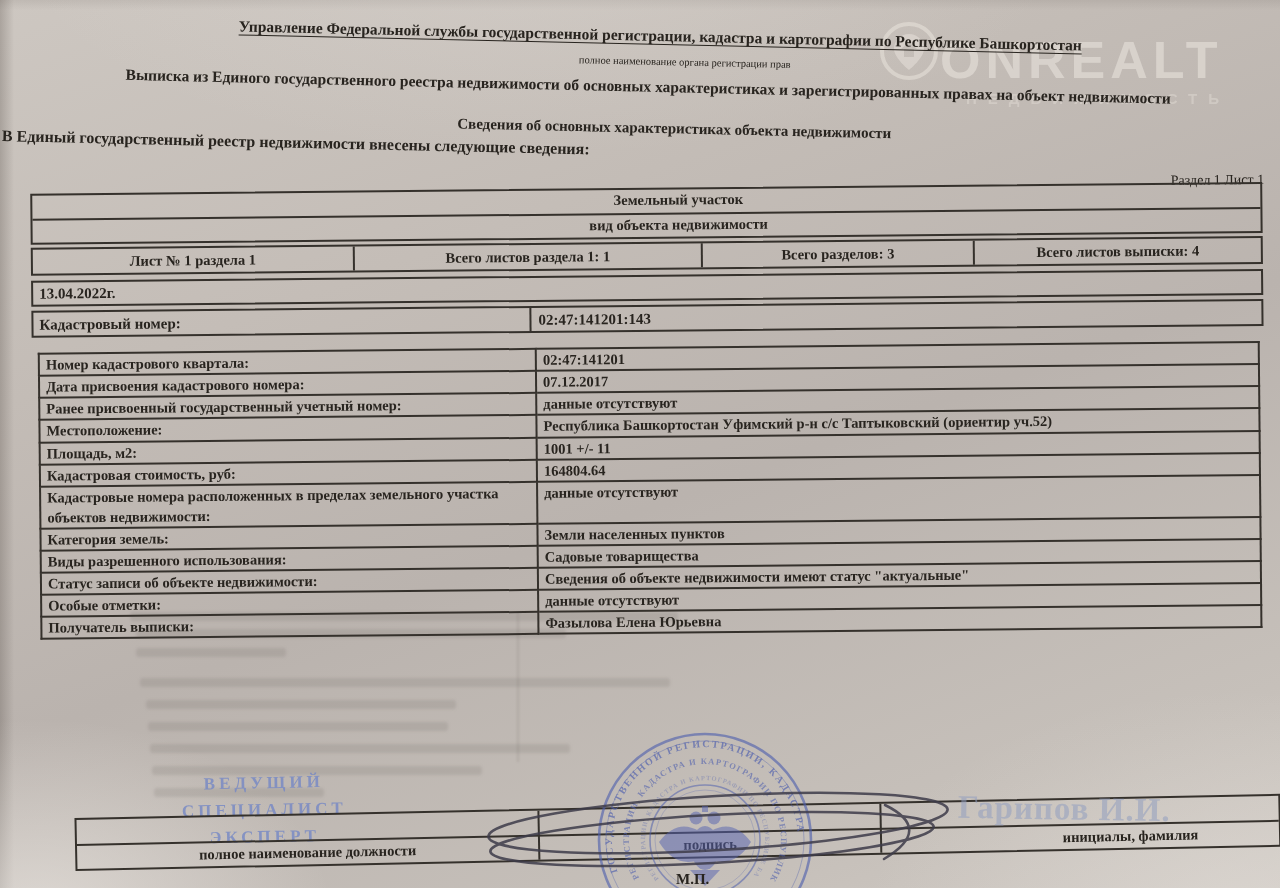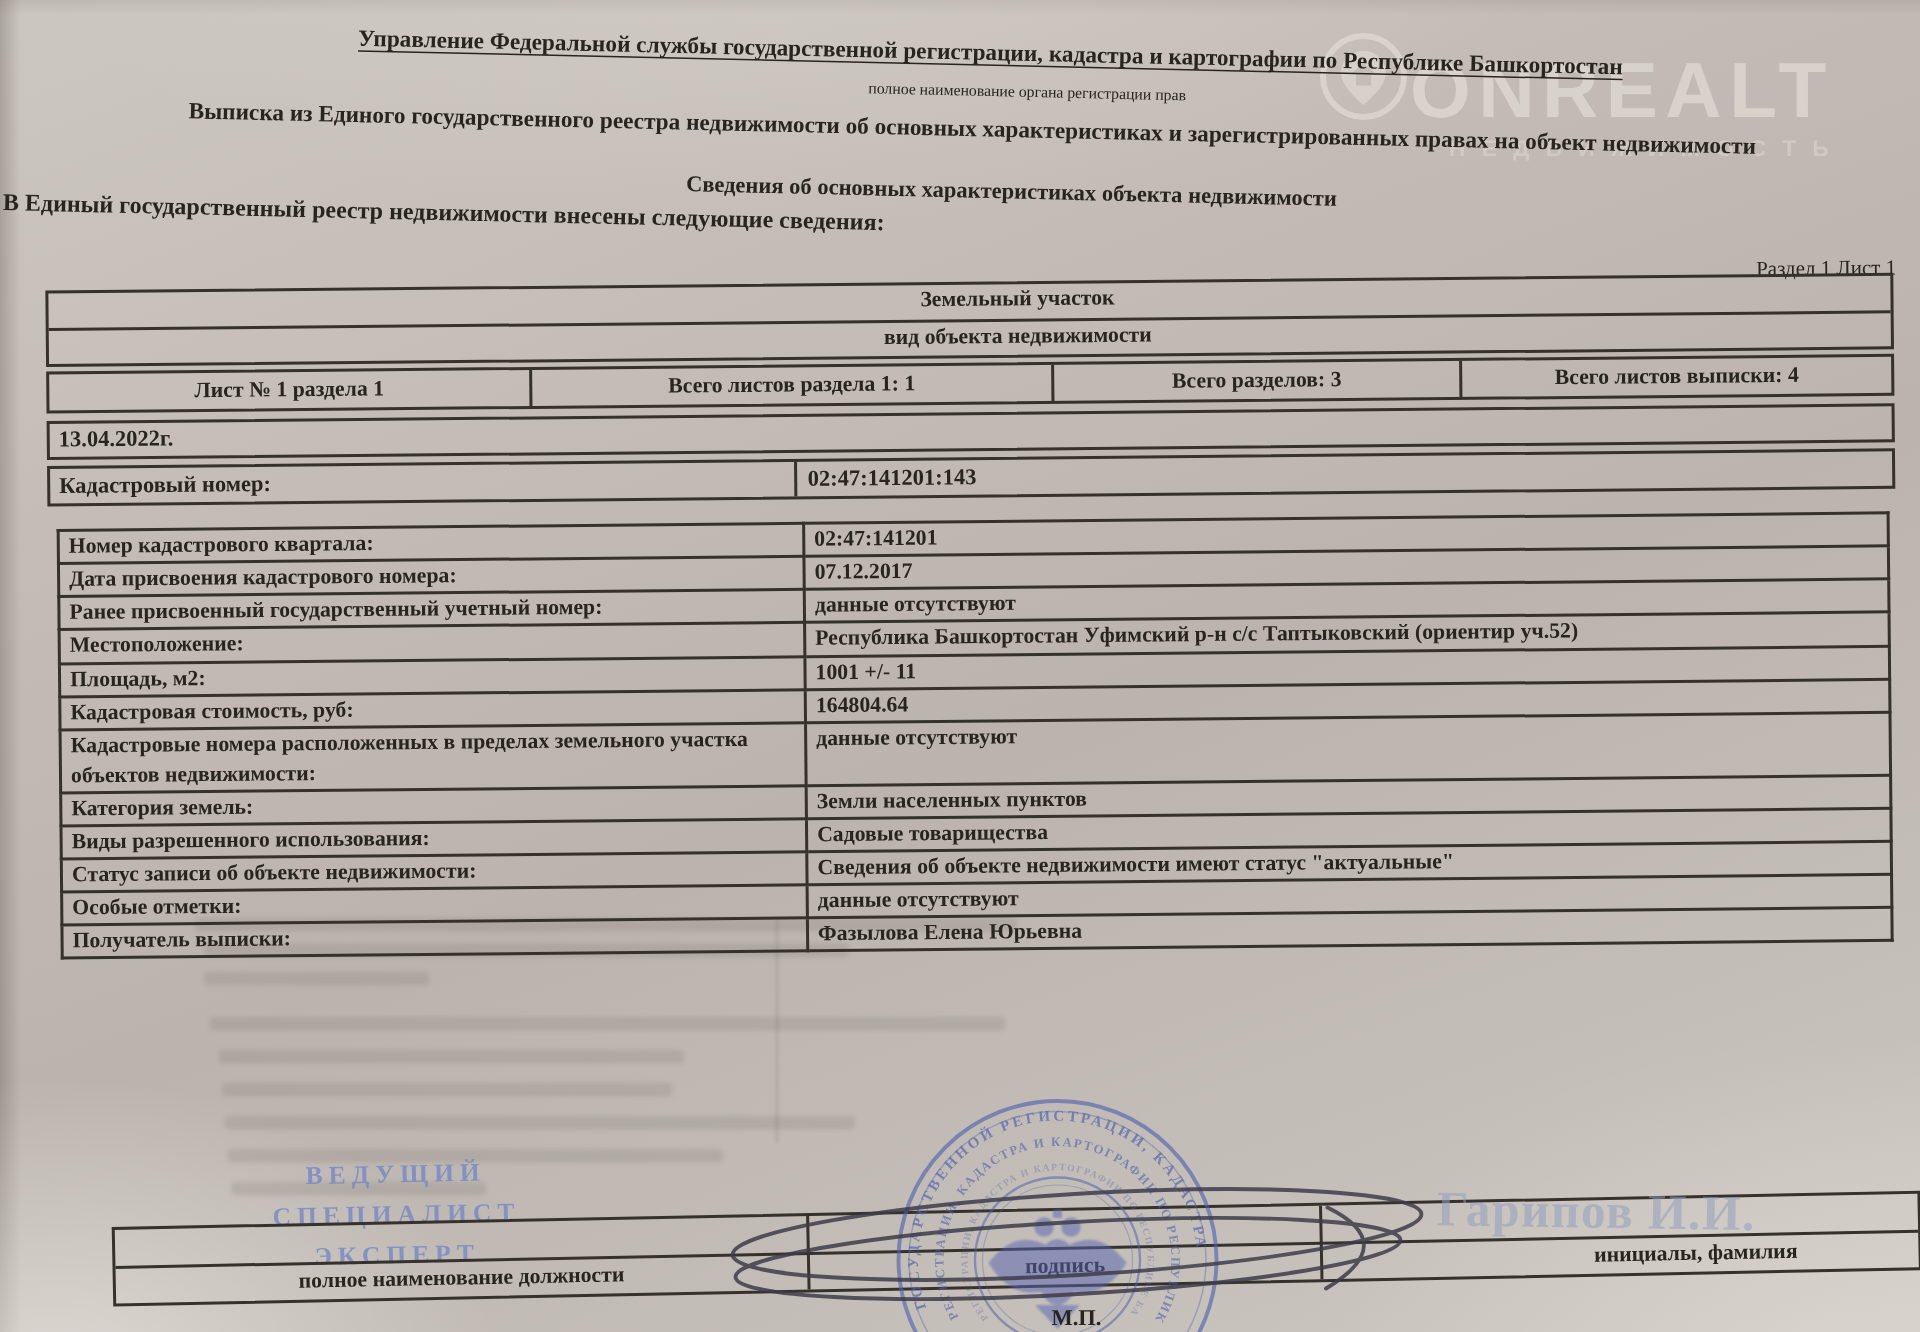--- a/index.html
+++ b/index.html
@@ -70,21 +70,21 @@
     box-sizing:border-box;}
   .sig-hline{position:absolute;left:0;right:0;top:24px;height:2px;background:#35312c;}
   .sig-vline{position:absolute;top:0;bottom:0;width:2px;background:#35312c;}
   .sig-caption{position:absolute;top:27px;height:22px;line-height:20px;text-align:center;
     font-size:14.5px;font-weight:bold;}
   
   .seal-svg{left:580px;top:722px;z-index:3;}
   .sign-svg{left:460px;top:775px;z-index:5;}
   .name-stamp{left:958px;top:791px;width:280px;font-size:33px;font-weight:bold;
     color:rgba(146,158,192,.55);transform:rotate(0.9deg);z-index:4;letter-spacing:1px;}
-  .mp{left:676px;top:871px;font-size:15px;font-weight:bold;z-index:4;margin-left:25px;}
+  .mp{left:676px;top:871px;font-size:15px;font-weight:bold;z-index:4;}
 </style>
 </head>
 <body>
 
 <div class="page">
 
   <div class="abs watermark">
     <div class="wm-row">
       <span>
         <svg width="62" height="62" viewBox="0 0 62 62">

